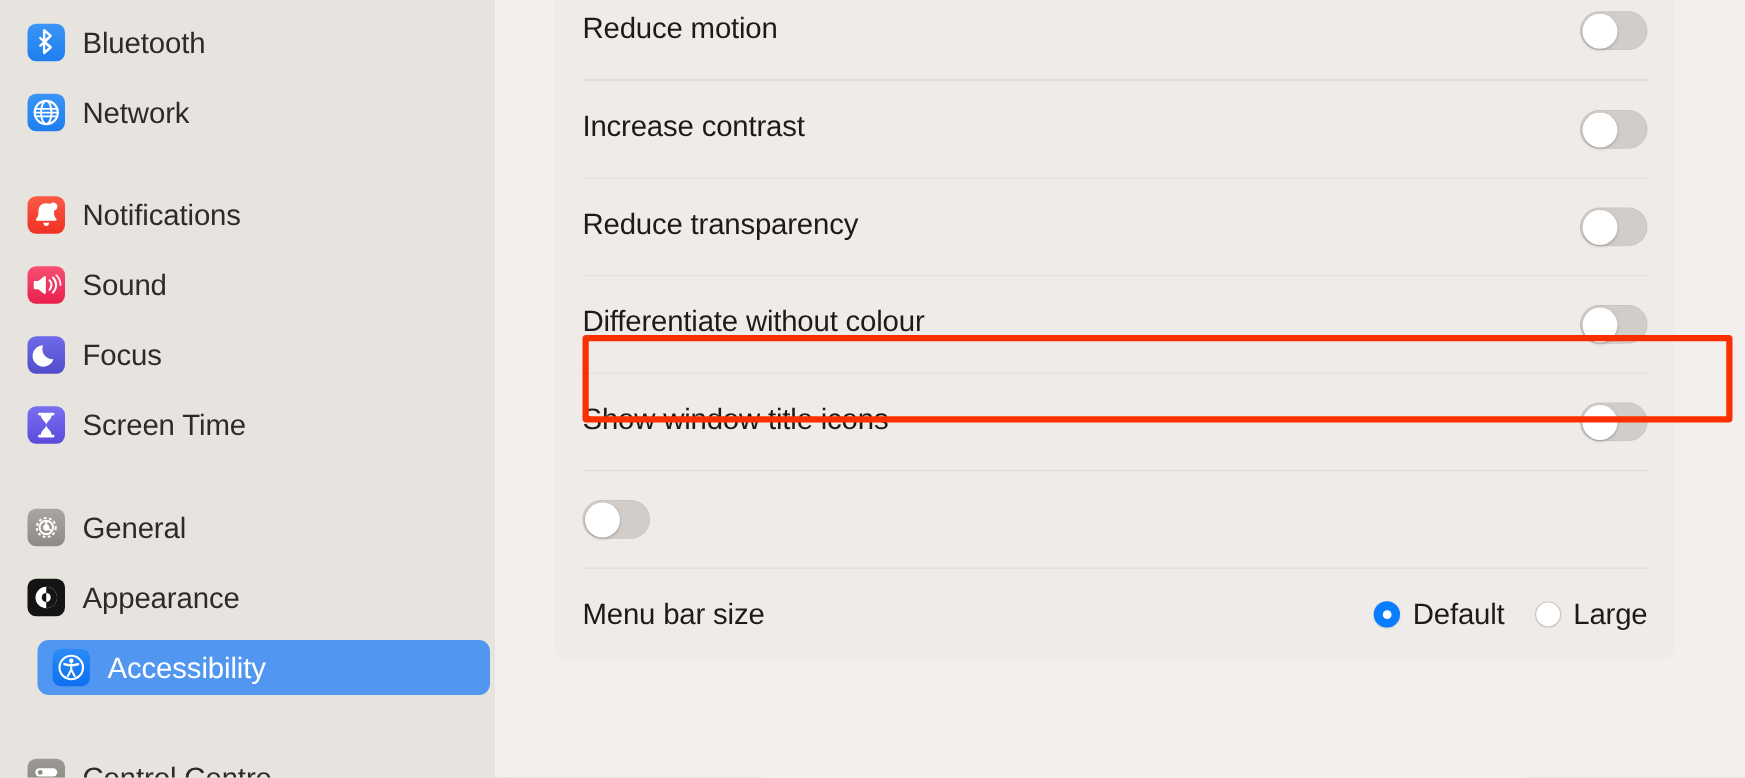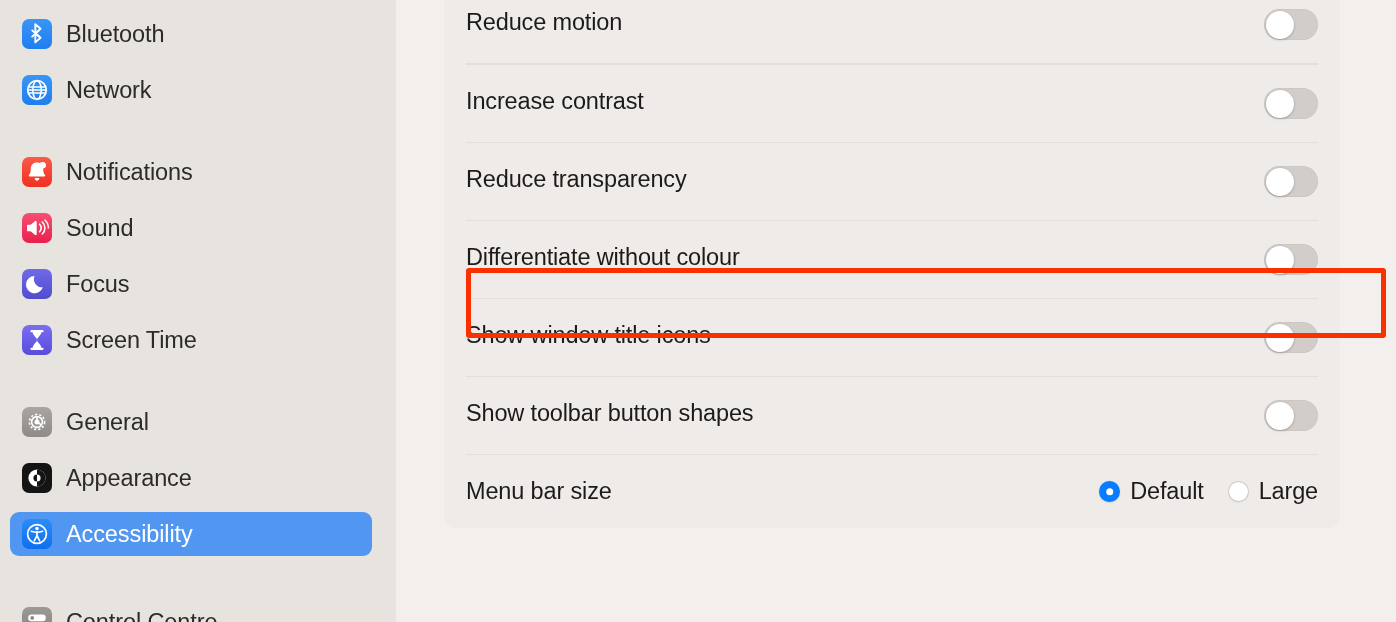--- a/index.html
+++ b/index.html
@@ -303,21 +303,21 @@
         <span class="side-icon" style="background: rgb(20, 20, 20);">
           <svg width="30" height="30" viewBox="0 0 30 30">
             <circle cx="15" cy="15" r="8.6" fill="#fff"></circle>
             <path d="M15 6.4a8.6 8.6 0 0 1 0 17.2z" fill="#141414"></path>
             <circle cx="15" cy="15" r="3.6" fill="#141414"></circle>
             <path d="M15 11.4a3.6 3.6 0 0 1 0 7.2z" fill="#fff"></path>
           </svg>
         </span>
         <span class="side-label">Appearance</span>
       </div>
-      <div class="side-item selected" style="top: 512px;">
+      <div class="side-item selected" style="top: 512px; margin-left: 20px;">
         <span class="side-icon" style="background: linear-gradient(rgb(43, 140, 248), rgb(13, 111, 240));">
           <svg width="30" height="30" viewBox="0 0 30 30">
             <circle cx="15" cy="15" r="9.4" fill="none" stroke="#fff" stroke-width="1.7"></circle>
             <circle cx="15" cy="9.6" r="1.75" fill="#fff"></circle>
             <path d="M9.4 12.3c3.6 1.2 7.6 1.2 11.2 0" stroke="#fff" stroke-width="1.7" stroke-linecap="round" fill="none"></path>
             <path d="M15 12.5v4.2M15 16.7l-2.7 5.1M15 16.7l2.7 5.1" stroke="#fff" stroke-width="1.7" stroke-linecap="round" fill="none"></path>
           </svg>
         </span>
         <span class="side-label">Accessibility</span>
       </div>
@@ -391,23 +391,20 @@
               <div class="row-title">Show window title icons</div>
             </div>
             <div class="switch">
               <div class="knob"></div>
             </div>
           </div>
         </div>
         <div class="divider"></div>
         <div class="row">
           <div class="row-inner" style="padding: 23px 0px;">
-            <div class="row-texts">
-              <div class="row-title">Show toolbar button shapes</div>
-            </div>
             <div class="switch">
               <div class="knob"></div>
             </div>
           </div>
         </div>
         <div class="divider"></div>
         <div class="row">
           <div class="row-inner" style="padding: 23px 0px;">
             <div class="row-texts">
               <div class="row-title">Menu bar size</div>

